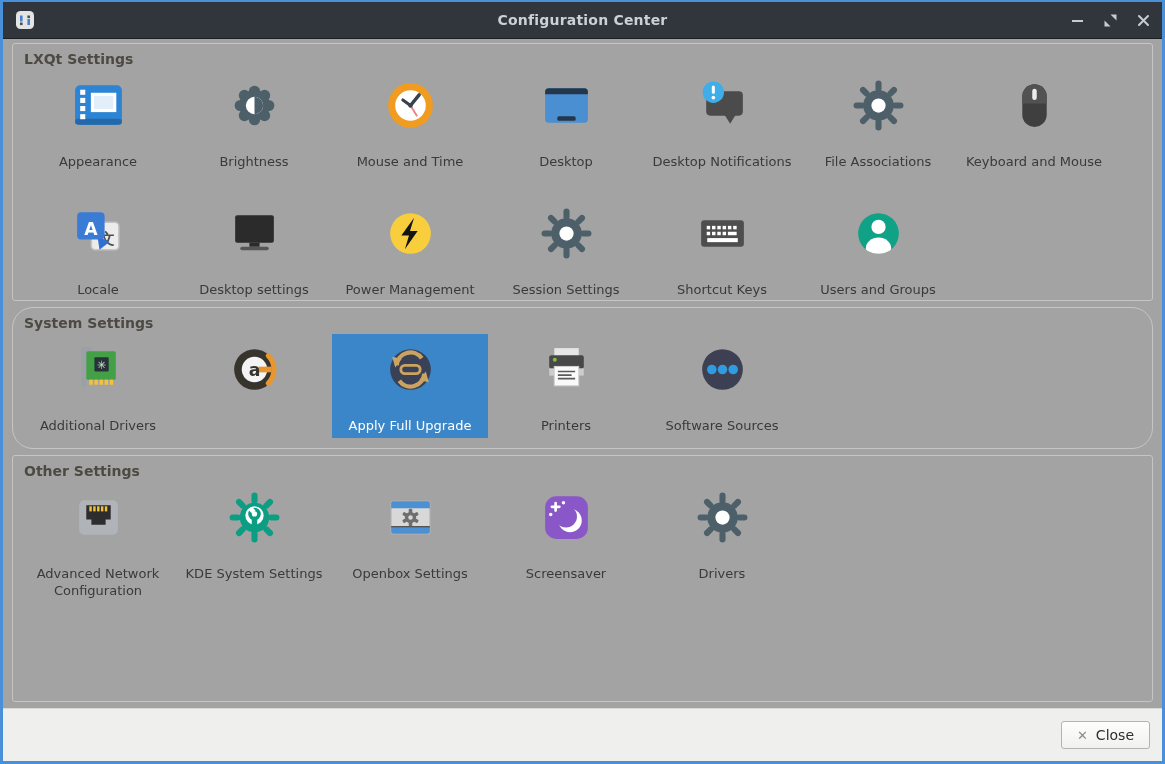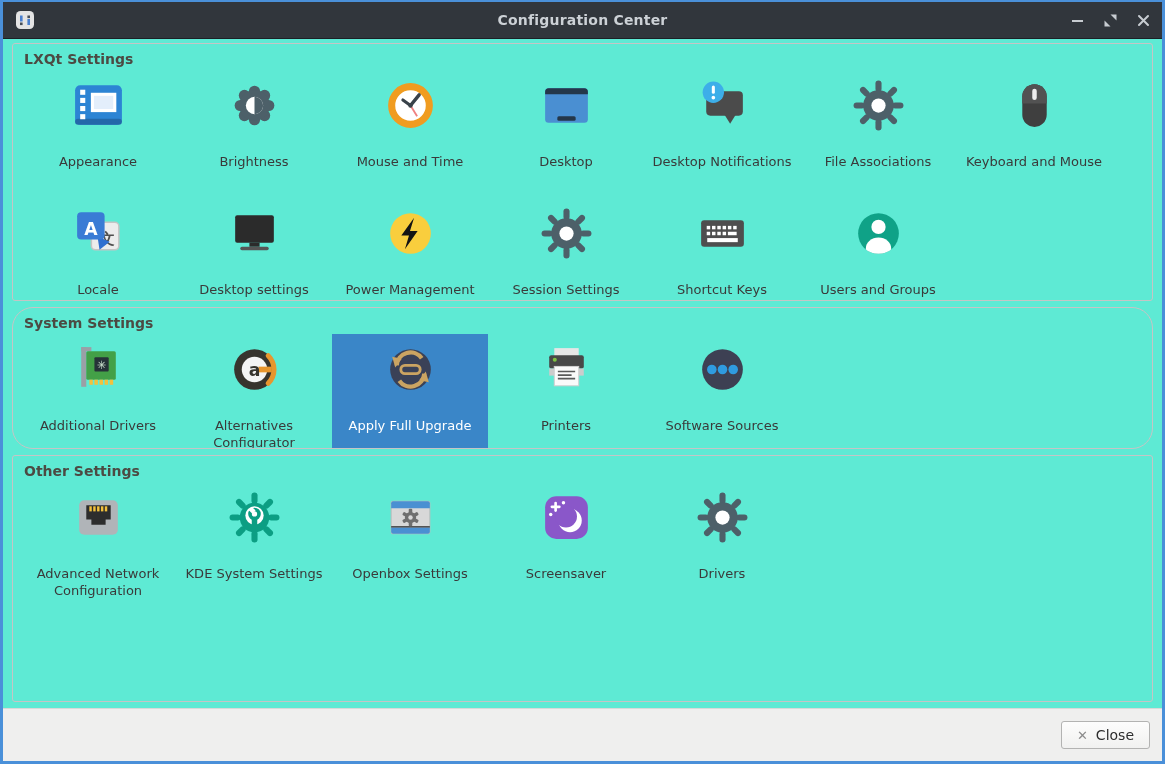--- a/index.html
+++ b/index.html
@@ -13,21 +13,21 @@
   .titlebar { flex:0 0 31px; background:#31363c; border-bottom:1px solid #1c2025;
               display:flex; align-items:center; position:relative; padding:8px 12px;gap:36px; }
   .app-icon { width:20px; height:20px; display:inline-flex; z-index:1; }
   .title { position:absolute; left:0; right:0; text-align:center; color:#ccd1d6;
            font-weight:bold; font-size:14px; letter-spacing:.2px; }
   .controls { margin-left:auto; display:flex; gap:20px; z-index:1; align-items:center; }
   .wbtn { width:13px; height:13px; display:inline-flex; cursor:pointer; }
   .wbtn svg { width:13px; height:13px; }
 
   
-  .content { flex:1 1 auto; background:#5eead4; padding:4px 9px 6px; display:flex;
+  .content { flex:1 1 auto; background:#a3a3a3; padding:4px 9px 6px; display:flex;
              flex-direction:column; gap:6px; overflow:hidden; }
   .groupbox { border:1px solid #c5c5c5; border-radius:3px; padding:3px 7px 0; overflow:hidden; }
   .gb-0 { flex:0 0 258px; }
   .gb-1 { flex:0 0 142px;border-radius:21px; }
   .gb-2 { flex:1 1 auto; }
   .group-label { font-weight:bold; font-size:14px; color:#4c4a43; padding:4px 4px 3px; }
   .items { display:flex; flex-wrap:wrap; align-content:flex-start; }
   .cell { width:156px; padding:7px 4px 3px; display:flex; flex-direction:column;
           align-items:center; cursor:default; }
   .gb-0 .cell { margin-bottom:24px; }
@@ -311,21 +311,20 @@
   <div class="cell">
     <div class="icon">
               <svg viewBox="0 0 56 56" xmlns="http://www.w3.org/2000/svg">
                 <circle cx="28" cy="28" r="20" fill="#37342e"></circle>
   <circle cx="28" cy="28" r="12.5" fill="#f4f4f4"></circle>
   <path d="M41.5,14.5 A19,19 0 0 1 41.5,41.5" stroke="#e8962e" stroke-width="5" fill="none" stroke-linecap="round"></path>
   <rect x="32" y="25.2" width="13" height="5.6" fill="#e8962e"></rect>
   <text x="28" y="34" font-size="17" font-weight="bold" fill="#37342e" text-anchor="middle">a</text>
               </svg>
             </div>
-    <div class="label">Alternatives Configurator</div>
   </div>
 
   <div class="cell selected">
     <div class="icon">
               <svg viewBox="0 0 56 56" xmlns="http://www.w3.org/2000/svg">
                 <circle cx="28" cy="28" r="20" fill="#3a4157"></circle>
   <path d="M39,17 A13.5,13.5 0 0 0 14.5,24" fill="none" stroke="#cba462" stroke-width="4.2"></path>
   <polygon points="10,15.5 19.5,17.5 13,26" fill="#cba462"></polygon>
   <path d="M17,39 A13.5,13.5 0 0 0 41.5,32" fill="none" stroke="#cba462" stroke-width="4.2"></path>
   <polygon points="46,40.5 36.5,38.5 43,30" fill="#cba462"></polygon>

